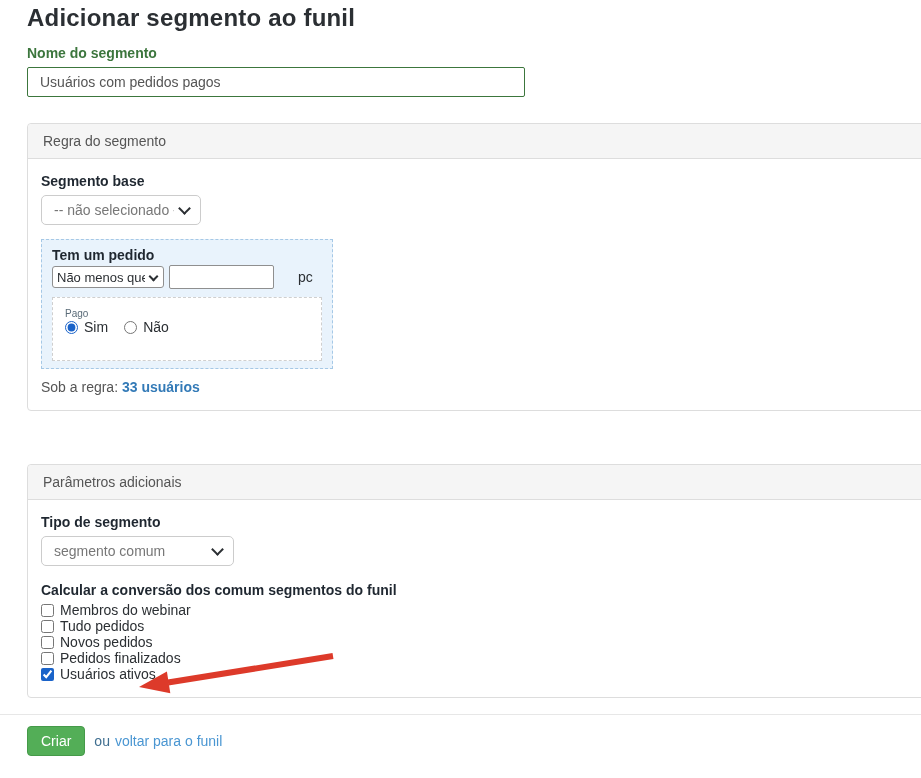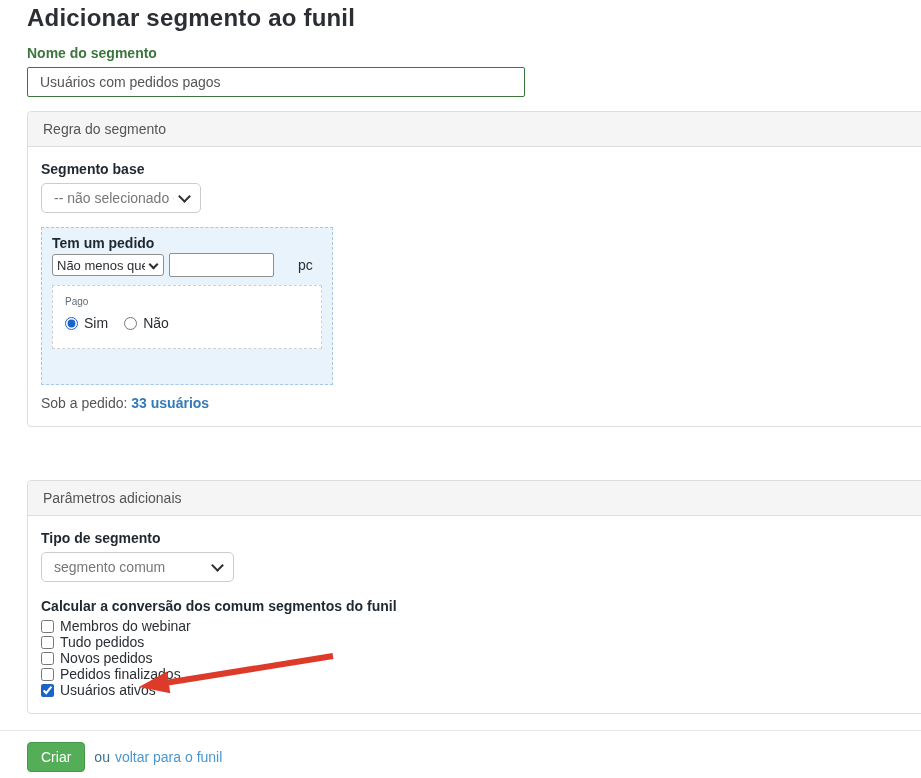--- a/index.html
+++ b/index.html
@@ -8,21 +8,21 @@
     width: 921px; height: 778px; overflow: hidden; position: relative;
     font-family: "Liberation Sans", sans-serif; color: #333;
   }
   .page { position: relative; width: 921px; height: 778px; }
 
   h1.page-title {
     padding: 4px 0 0 27px; font-size: 24px; font-weight: bold;
     color: #2b2f33; line-height: 28px; letter-spacing: 0.2px;
   }
 
-  .name-group { margin: 13px 0 0 27px; }
+  .name-group { margin: 13px 0 12px 27px; }
   .name-group label {
     display: block; font-size: 14px; font-weight: bold; color: #3c763d; margin-bottom: 6px;
   }
   .name-group input {
     width: 498px; height: 30px; border: 1px solid #3c763d; border-radius: 2px;
     padding: 0 12px; font-size: 14px; color: #555; outline: none;
     font-family: "Liberation Sans", sans-serif;
   }
 
   .panel {
@@ -53,21 +53,21 @@
   }
   .select-lg select {
     height: 30px; border: 1px solid #ccc; border-radius: 5px;
     padding: 0 26px 0 12px; font-size: 14px; color: #777;
   }
   .select-lg .chev { right: 12px; top: 9px; }
   .w160 { width: 160px; }
   .w193 { width: 193px; }
 
   .condition-box {
-    margin-top: 14px; width: 292px; height: 158px;
+    margin-top: 14px; width: 292px; height: 130px;
     background: #e9f3fc; border: 1px dashed #a5c8e6; padding: 7px 10px 10px 10px;
   }
   .cond-title { font-size: 14px; font-weight: bold; color: #1f2730; }
   .cond-row { margin-top: 2px; display: flex; align-items: center; }
   .select-sm { width: 112px; }
   .select-sm select {
     height: 22px; border: 1px solid #8f8f8f; border-radius: 3px;
     padding: 0 18px 0 4px; font-size: 13px; color: #2b2f33;
   }
   .select-sm .chev { right: 7px; top: 7px; width: 7px; height: 7px; }
@@ -76,21 +76,21 @@
     border-radius: 2px; padding: 0 6px; font-size: 13px; outline: none;
     font-family: "Liberation Sans", sans-serif;
   }
   .unit { margin-left: 24px; font-size: 14px; color: #2b2f33; }
 
   .paid-box {
     margin-top: 8px; background: #fff; border: 1px dashed #cfcfcf;
     height: 64px; padding: 10px 12px;
   }
   .paid-title { font-size: 10px; color: #5a6b78; }
-  .radio-row { margin-top: 8px; display: flex; align-items: center; }
+  .radio-row { display: flex; align-items: center; }
   .radio-row label {
     display: inline-flex; align-items: center; font-size: 14px; color: #2b2f33;
     margin-right: 16px; cursor: pointer;
   }
   input[type="radio"], input[type="checkbox"] {
     width: 13px; height: 13px; margin: 0 6px 0 0; accent-color: #1a63c9; cursor: pointer;
   }
 
   .under-rule { margin-top: 10px; font-size: 14px; color: #555; }
   .under-rule a { color: #337ab7; font-weight: bold; text-decoration: none; cursor: pointer; }
@@ -163,21 +163,21 @@
             </label>
             <label>
               <input type="radio" name="paid" style="">
               <span>Não</span>
             </label>
           </div>
         </div>
       </div>
 
       <div class="under-rule">
-        <span>Sob a pedido:</span>
+        <span>Sob a regra:</span>
         <a>33 usuários</a>
       </div>
     </div>
   </section>
 
   <div class="gap"></div>
 
   <section class="panel">
     <div class="panel-heading">Parâmetros adicionais</div>
     <div class="panel-body">

